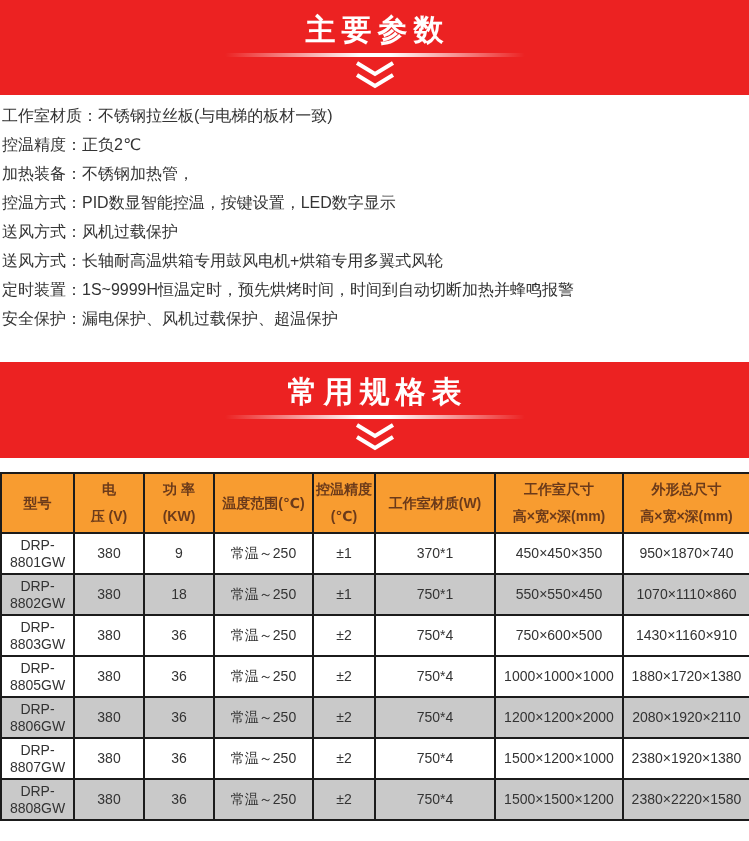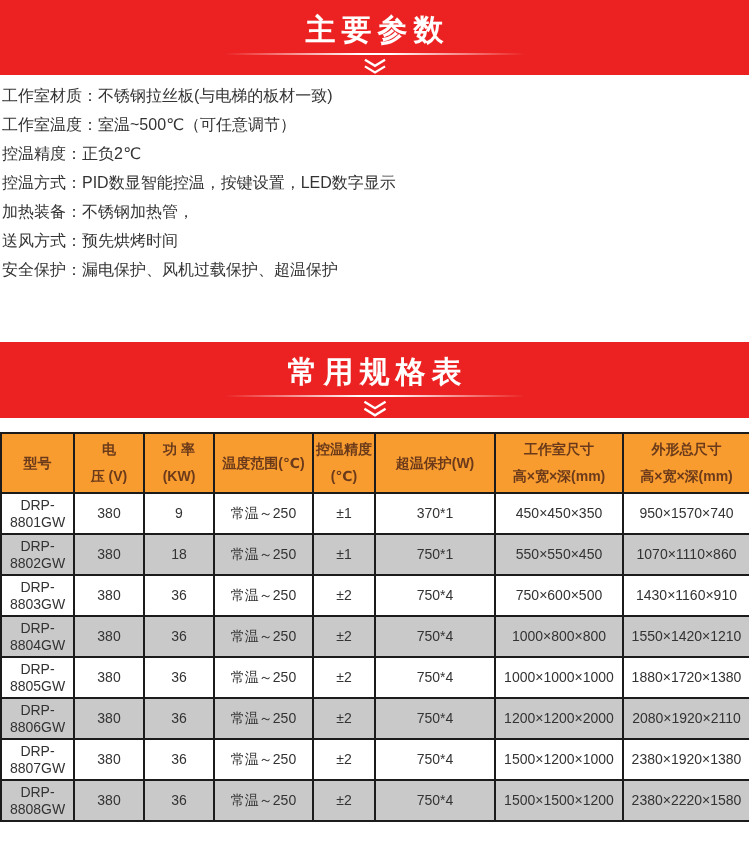--- a/index.html
+++ b/index.html
@@ -12,22 +12,22 @@
   
   .banner {
     width: 749px;
     background: #ec2222;
     display: flex;
     flex-direction: column;
     align-items: center;
     box-sizing: border-box;
     padding-top: 13px;
   }
-  .banner-1 { height: 75px; }
-  .banner-2 { height: 76px; }
+  .banner-1 { height: 95px; }
+  .banner-2 { height: 96px; }
   .banner-title {
     color: #ffffff;
     font-size: 30px;
     font-weight: bold;
     letter-spacing: 6px;
     text-indent: 6px;
     line-height: 1.1;
   }
   .banner-line {
     margin-top: 7px;
@@ -91,25 +91,26 @@
   <div class="banner-title">主要参数</div>
   <div class="banner-line"></div>
   <svg class="banner-chevron" width="46" height="30" viewBox="0 0 46 30">
     <path d="M5 3 L23 14 L41 3" fill="none" stroke="#ffffff" stroke-width="4"></path>
     <path d="M5 15 L23 26 L41 15" fill="none" stroke="#ffffff" stroke-width="4"></path>
   </svg>
 </div>
 
 <div class="params">
   <div class="param-row"><span>工作室材质：</span><span>不锈钢拉丝板(与电梯的板材一致)</span></div>
-  <div class="param-row"><span>工作室温度：</span><span>室温~500℃（可任意调节）</span></div>
   <div class="param-row"><span>控温精度：</span><span>正负2℃</span></div>
+  <div class="param-row"><span>加热装备：</span><span>不锈钢加热管，</span></div>
   <div class="param-row"><span>控温方式：</span><span>PID数显智能控温，按键设置，LED数字显示</span></div>
-  <div class="param-row"><span>加热装备：</span><span>不锈钢加热管，</span></div>
-  <div class="param-row"><span>送风方式：</span><span>预先烘烤时间</span></div>
+  <div class="param-row"><span>送风方式：</span><span>风机过载保护</span></div>
+  <div class="param-row"><span>送风方式：</span><span>长轴耐高温烘箱专用鼓风电机+烘箱专用多翼式风轮</span></div>
+  <div class="param-row"><span>定时装置：</span><span>1S~9999H恒温定时，预先烘烤时间，时间到自动切断加热并蜂鸣报警</span></div>
   <div class="param-row"><span>安全保护：</span><span>漏电保护、风机过载保护、超温保护</span></div>
 </div>
 
 <div class="banner banner-2">
   <div class="banner-title">常用规格表</div>
   <div class="banner-line"></div>
   <svg class="banner-chevron" width="46" height="30" viewBox="0 0 46 30">
     <path d="M5 3 L23 14 L41 3" fill="none" stroke="#ffffff" stroke-width="4"></path>
     <path d="M5 15 L23 26 L41 15" fill="none" stroke="#ffffff" stroke-width="4"></path>
   </svg>
@@ -127,35 +128,35 @@
         <col style="width:128px">
         <col style="width:127px">
     </colgroup>
     <thead>
         <tr>
           <th>型号</th>
           <th>电<br>压 (V)</th>
           <th>功 率<br>(KW)</th>
           <th>温度范围(℃)</th>
           <th>控温精度<br>(℃)</th>
-          <th>超温保护(W)</th>
+          <th>工作室材质(W)</th>
           <th>工作室尺寸<br>高×宽×深(mm)</th>
           <th>外形总尺寸<br>高×宽×深(mm)</th>
         </tr>
       </thead>
     <tbody>
         <tr>
           <td>DRP-8801GW</td>
           <td>380</td>
           <td>9</td>
           <td>常温～250</td>
           <td>±1</td>
           <td>370*1</td>
           <td>450×450×350</td>
-          <td>950×1570×740</td>
+          <td>950×1870×740</td>
         </tr>
         <tr class="alt">
           <td>DRP-8802GW</td>
           <td>380</td>
           <td>18</td>
           <td>常温～250</td>
           <td>±1</td>
           <td>750*1</td>
           <td>550×550×450</td>
           <td>1070×1110×860</td>
@@ -163,30 +164,20 @@
         <tr>
           <td>DRP-8803GW</td>
           <td>380</td>
           <td>36</td>
           <td>常温～250</td>
           <td>±2</td>
           <td>750*4</td>
           <td>750×600×500</td>
           <td>1430×1160×910</td>
         </tr>
-        <tr class="alt">
-          <td>DRP-8804GW</td>
-          <td>380</td>
-          <td>36</td>
-          <td>常温～250</td>
-          <td>±2</td>
-          <td>750*4</td>
-          <td>1000×800×800</td>
-          <td>1550×1420×1210</td>
-        </tr>
         <tr>
           <td>DRP-8805GW</td>
           <td>380</td>
           <td>36</td>
           <td>常温～250</td>
           <td>±2</td>
           <td>750*4</td>
           <td>1000×1000×1000</td>
           <td>1880×1720×1380</td>
         </tr>

